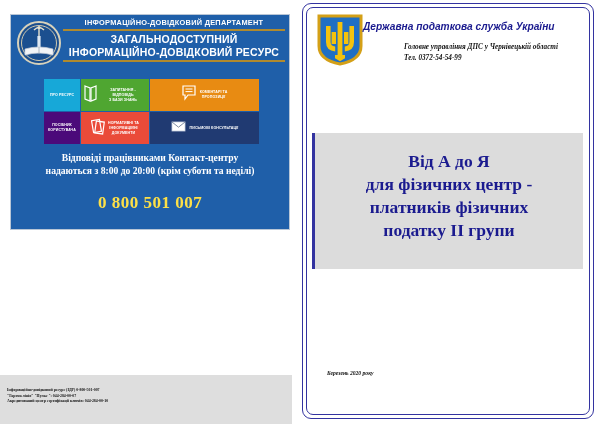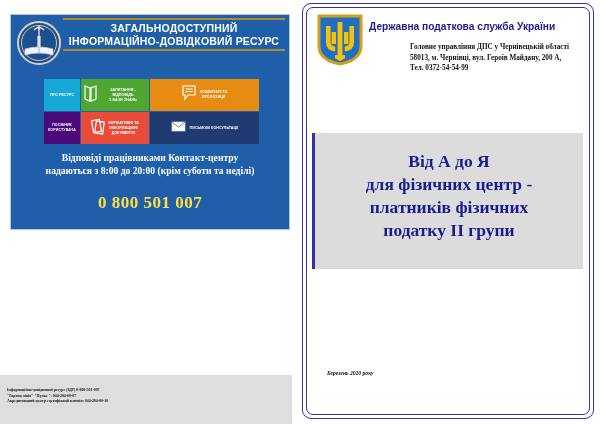--- a/index.html
+++ b/index.html
@@ -176,21 +176,22 @@
     border-radius: 7px;
     box-sizing: border-box;
   }
 
   .doc-head {
     position: absolute;
     left: 14px;
     top: 10px;
     right: 12px;
     display: flex;
-    gap: 6px;
+    gap: 0;
+    font-style: italic;
   }
   .trident-shield { flex: 0 0 auto; }
   .doc-org {
     color: #1b1b8f;
     font-family: "Liberation Sans", sans-serif;
     font-size: 10.2px;
     font-weight: bold;
     margin-top: 7px;
   }
   .doc-addr {
@@ -253,20 +254,21 @@
         <circle cx="24" cy="24" r="21" fill="#1b4f8f" stroke="#d8d2bb" stroke-width="2"></circle>
         <circle cx="24" cy="24" r="17.5" fill="none" stroke="#cfc8ae" stroke-width="1"></circle>
         <path d="M24 8 L24 20 M19 11 Q24 6 29 11" fill="none" stroke="#e8e3cf" stroke-width="1.4"></path>
         <circle cx="24" cy="8.5" r="1.6" fill="#e8e3cf"></circle>
         <rect x="22.4" y="17" width="3.2" height="13" fill="#dfe8f2"></rect>
         <path d="M10 30 Q24 26 38 30 L38 36 Q24 32 10 36 Z" fill="#f2f4f7" stroke="#c8cfd8" stroke-width="0.7"></path>
         <line x1="24" y1="28" x2="24" y2="35" stroke="#9aa7b6" stroke-width="0.8"></line>
       </svg>
     </div>
     <div class="idd-headtext">
+      <div class="idd-dept">ІНФОРМАЦІЙНО-ДОВІДКОВИЙ ДЕПАРТАМЕНТ</div>
       <div class="idd-rule"></div>
       <div class="idd-title">ЗАГАЛЬНОДОСТУПНИЙ</div>
       <div class="idd-title">ІНФОРМАЦІЙНО-ДОВІДКОВИЙ РЕСУРС</div>
       <div class="idd-rule2"></div>
     </div>
   </div>
 
   <div class="tiles">
 
     <div class="tile t-cyan">
@@ -363,21 +365,20 @@
           <path d="M14.6 18 h4.4 v12 h-4.4 Z"></path>
           <path d="M31.4 18 h-4.4 v12 h4.4 Z"></path>
           <path d="M18 41 h10 v3.2 l-5 3 l-5 -3 Z"></path>
         </g>
       </svg>
     </div>
     <div>
       <div class="doc-org">Державна податкова служба України</div>
       <div class="doc-addr">
         <div>Головне управління ДПС у  Чернівецькій  області</div>
-        <div>58013,  м. Чернівці, вул. Героїв Майдану, 200 А,</div>
         <div>Тел. 0372-54-54-99</div>
       </div>
     </div>
   </div>
 
   <div class="title-band"></div>
   <div class="title-bar"></div>
 
   <div class="doc-title">
     <div>Від А до Я</div>

